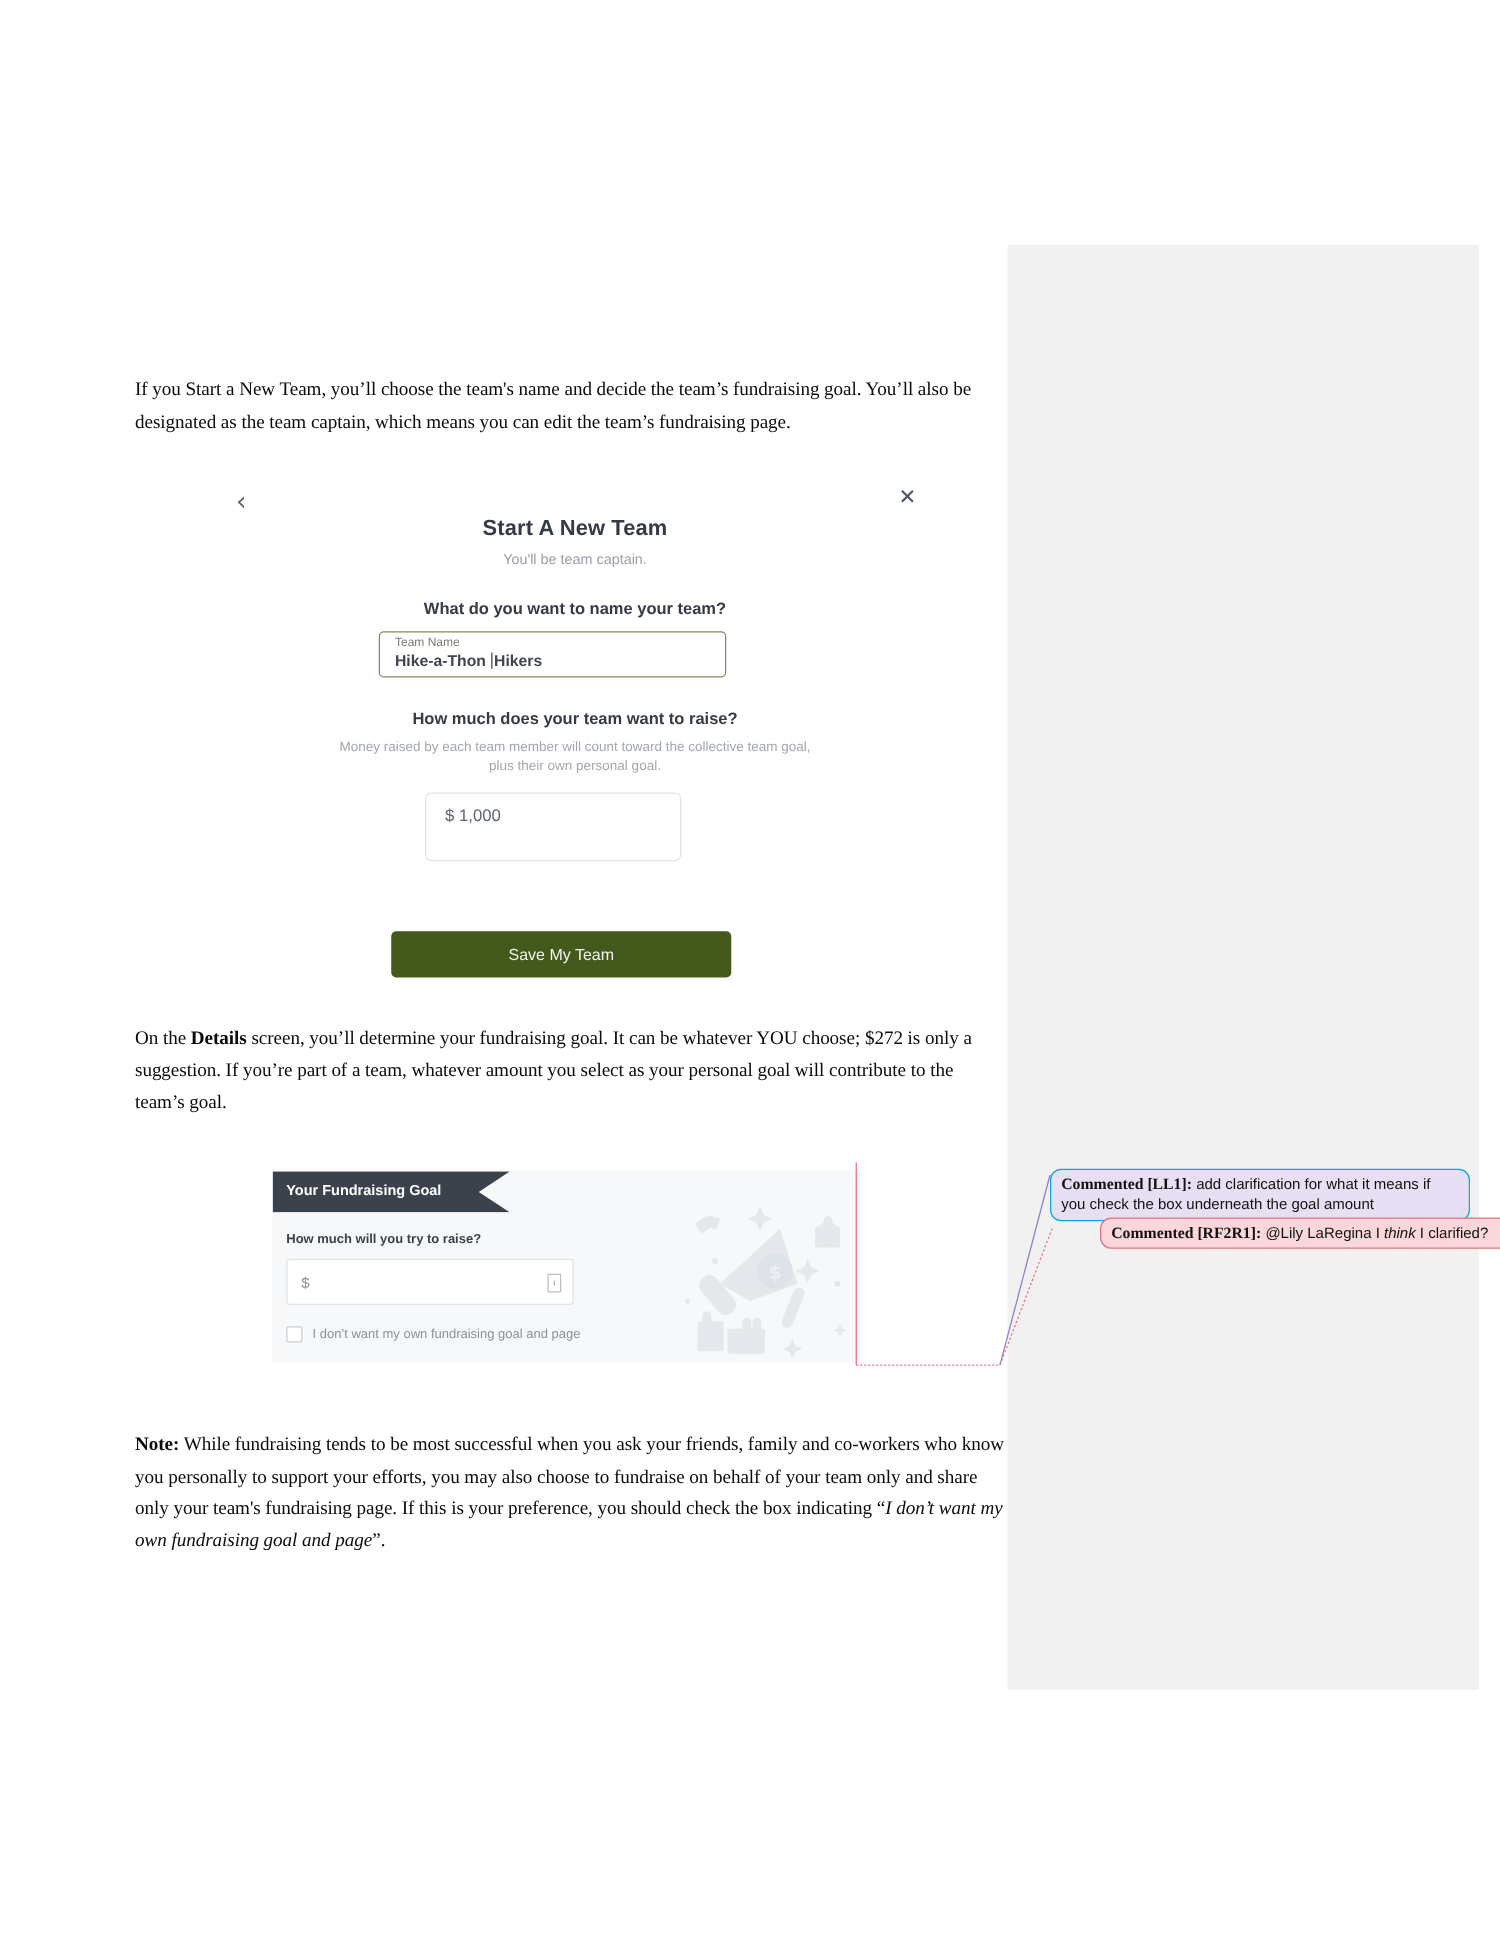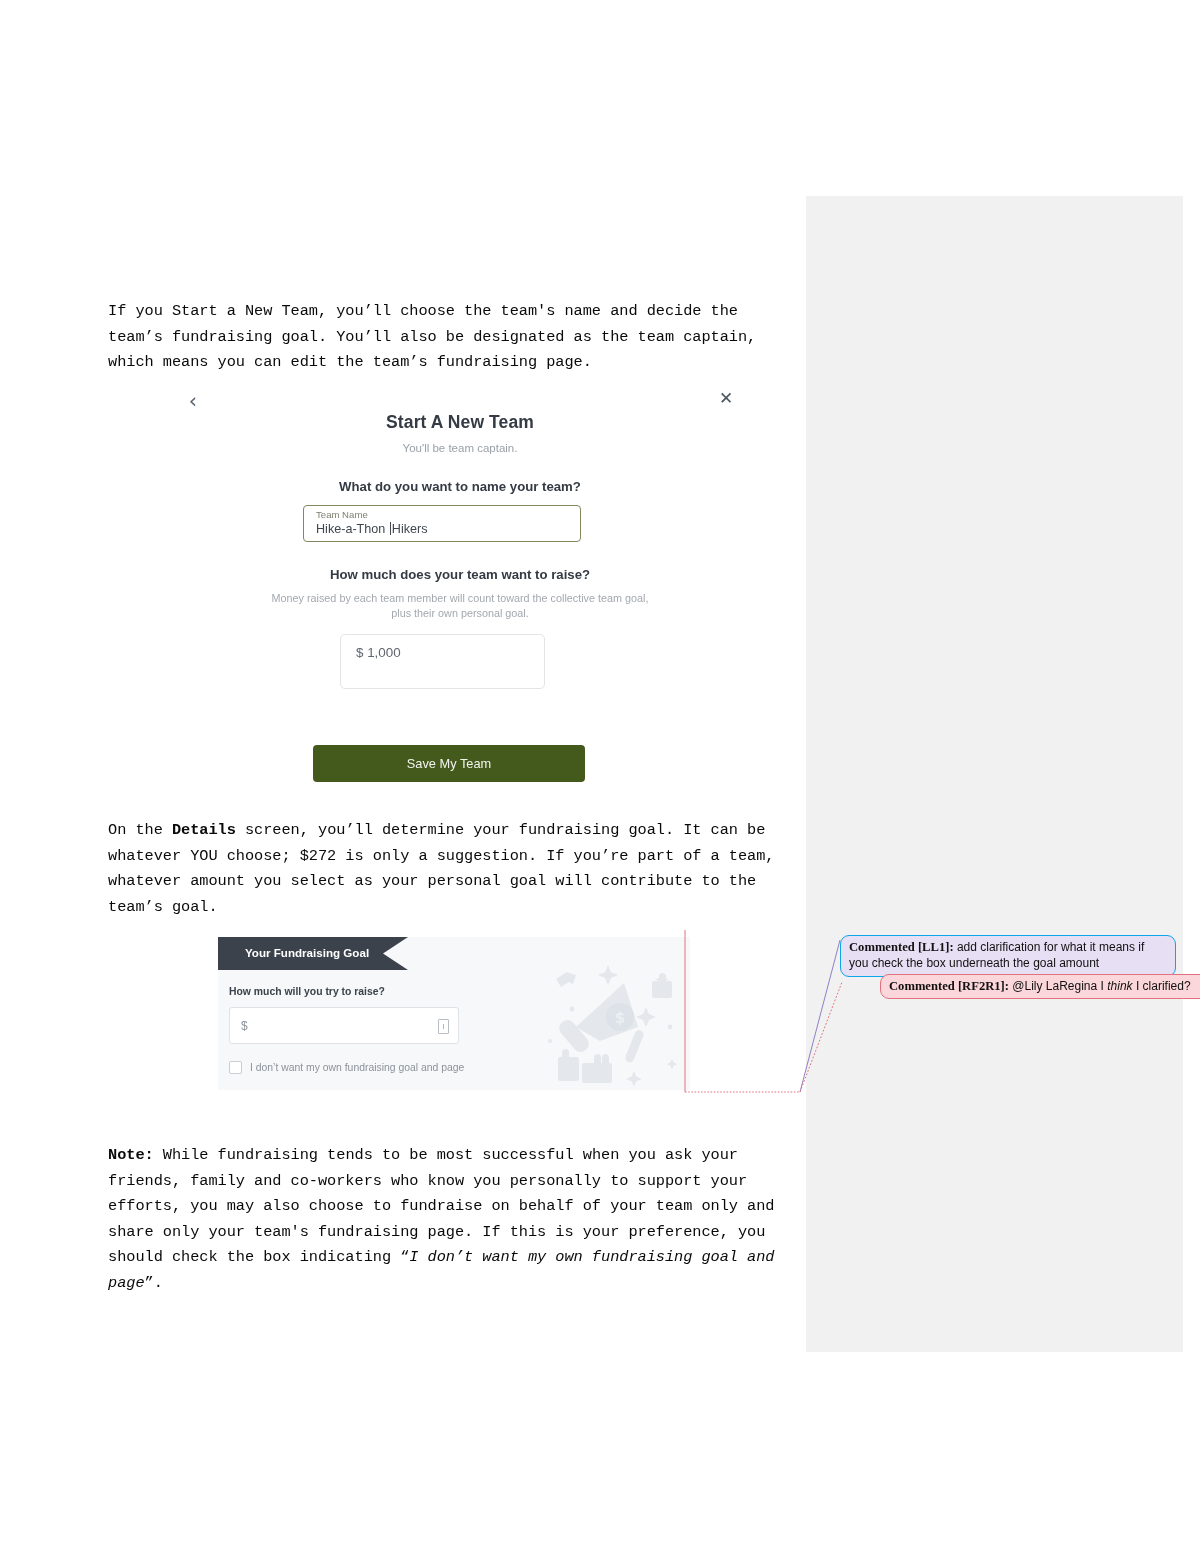--- a/index.html
+++ b/index.html
@@ -28,21 +28,21 @@
     width: 377px;
     height: 1156px;
     background: #f1f1f1;
   }
 
   
   .doc-para {
     position: absolute;
     left: 108px;
     width: 690px;
-    font-family: Liberation Mono, monospace;
+    font-family: Liberation Serif, serif;
     font-size: 15.3px;
     line-height: 25.6px;
     color: #0a0a0a;
     letter-spacing: -0.05px;
   }
   .doc-para b { font-weight: 700; margin-top: 32px; }
   .doc-para i { font-style: italic; }
 
   #para-intro { top: 299px; }
   #para-details { top: 818px; }
@@ -132,20 +132,21 @@
     color: #7d7f6f;
     display: block;
     line-height: 12px;
   }
   #team-name-value {
     font-size: 12.6px;
     color: #3f4650;
     display: block;
     line-height: 17px;
     white-space: pre;
+    font-weight: bold;
   }
   #team-name-caret {
     display: inline-block;
     width: 1px;
     height: 13px;
     background: #3f4650;
     vertical-align: -2px;
     margin: 0 1px;
   }
   #team-goal-question {
@@ -218,21 +219,21 @@
     left: 0;
     top: 0;
     width: 190px;
     height: 33px;
     background: #3b424b;
     -webkit-clip-path: polygon(0 0, 190px 0, 165px 16.5px, 190px 33px, 0 33px);
     clip-path: polygon(0 0, 190px 0, 165px 16.5px, 190px 33px, 0 33px);
   }
   #widget-ribbon-label {
     position: absolute;
-    left: 27px;
+    left: 11px;
     top: 9px;
     font-size: 11.6px;
     font-weight: 700;
     color: #ffffff;
   }
   #widget-question {
     position: absolute;
     left: 11px;
     top: 49px;
     font-size: 10.4px;

